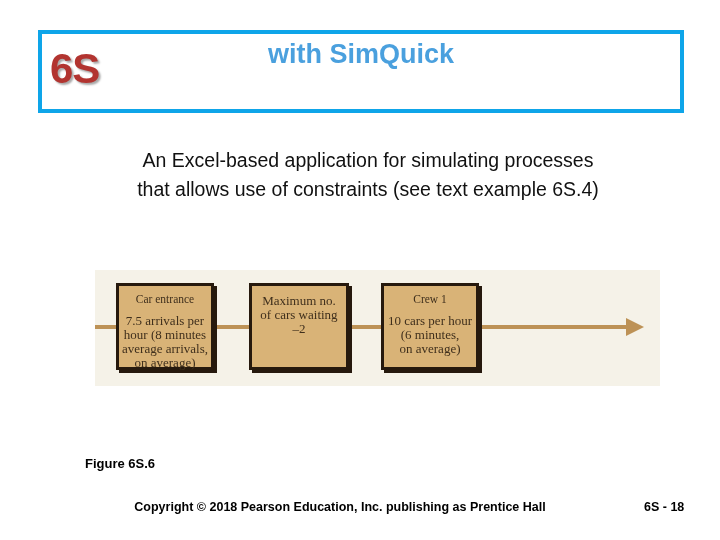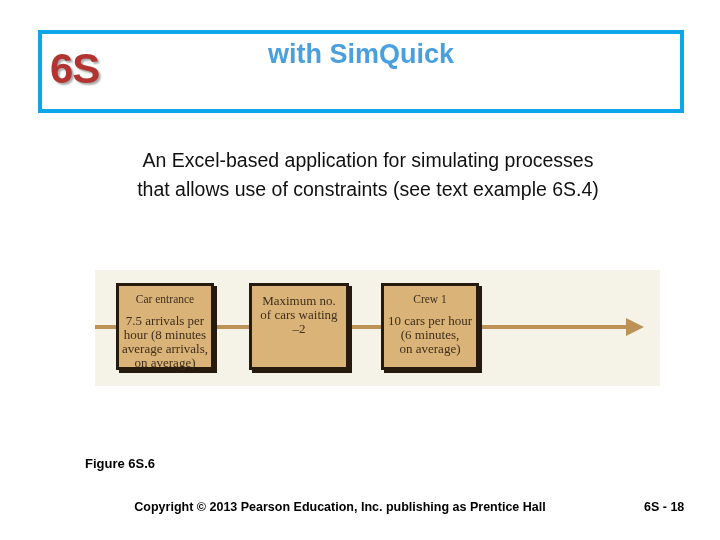--- a/index.html
+++ b/index.html
@@ -118,14 +118,14 @@
       <div>10 cars per hour</div>
       <div>(6 minutes,</div>
       <div>on average)</div>
     </div>
   </div>
 
 </div>
 
 <div class="figure-caption">Figure 6S.6</div>
 
-<div class="footer-copyright">Copyright © 2013 Pearson Education, Inc. publishing as Prentice Hall</div>
+<div class="footer-copyright">Copyright © 2018 Pearson Education, Inc. publishing as Prentice Hall</div>
 <div class="footer-page">6S - 18</div>
 
 </body></html>

